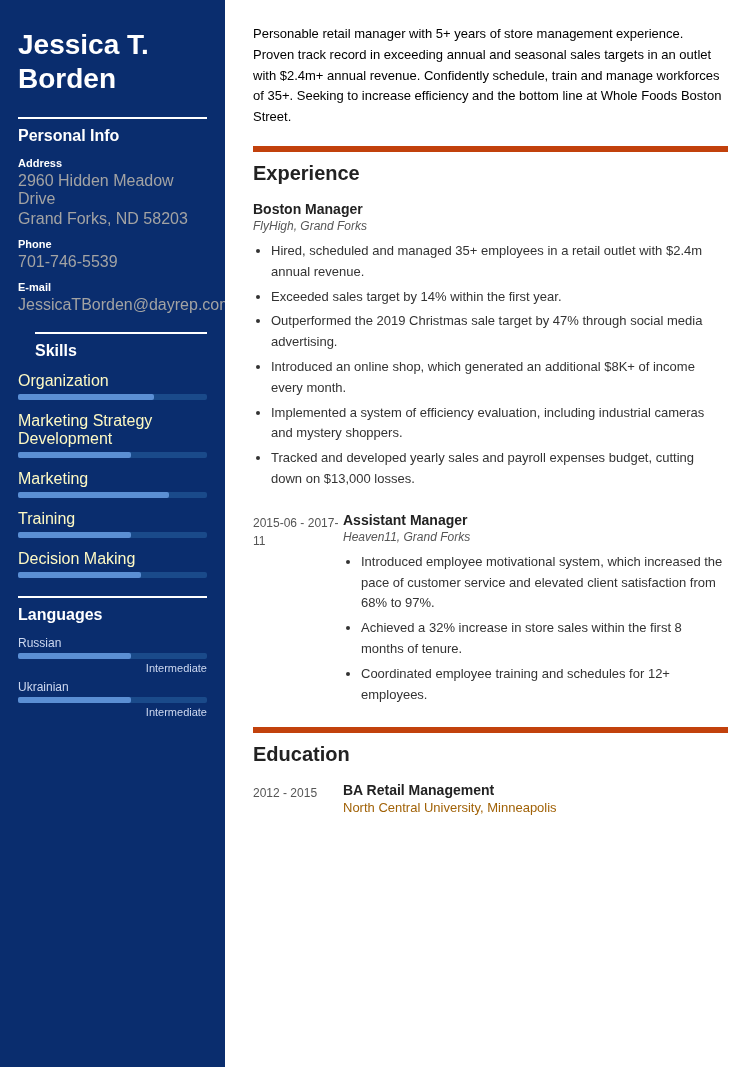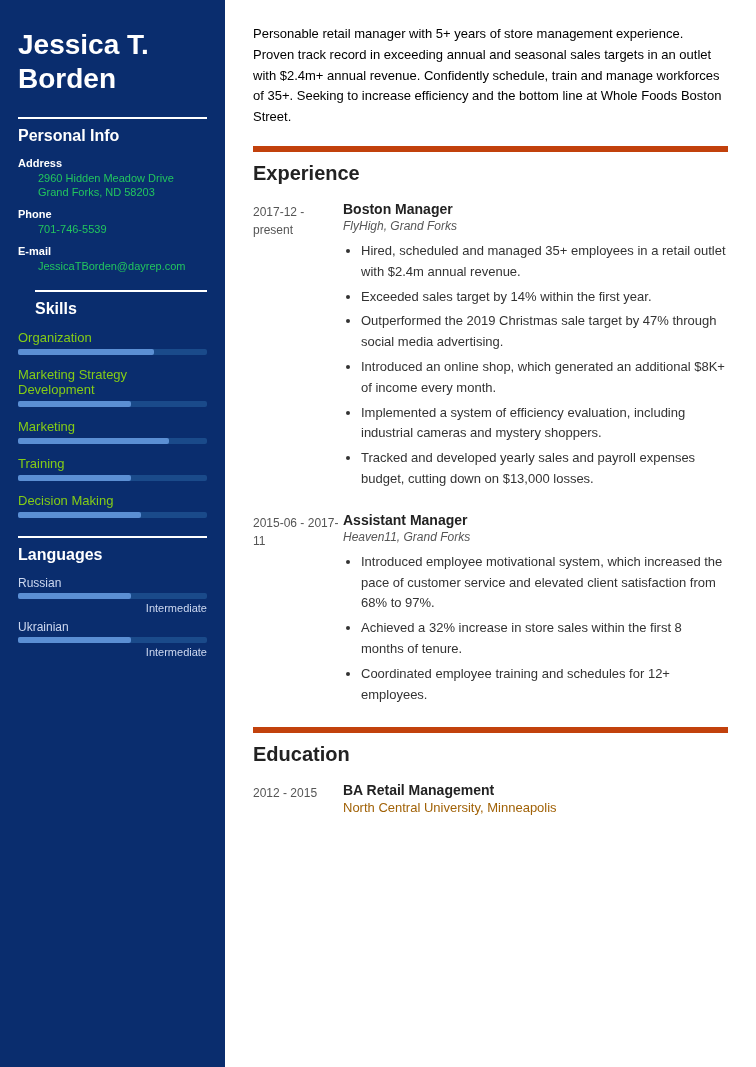--- a/index.html
+++ b/index.html
@@ -34,31 +34,30 @@
       margin-bottom: 12px;
     }
     .sidebar-label {
       font-size: 11px;
       font-weight: 700;
       color: #fff;
       margin-bottom: 3px;
       margin-top: 10px;
     }
     .sidebar-value {
-      font-size: 11px;
-      color: #22c55e;
+      font-size: 16px;
+      color: #a3a3a3;
       margin-bottom: 2px;
-      margin-left: 20px;
     }
     .skill-item {
       margin-bottom: 12px;
     }
     .skill-name {
-      font-size: 13px;
-      color: #84cc16;
+      font-size: 16px;
+      color: #fef9c3;
       margin-bottom: 4px;
     }
     .skill-bar-bg {
       background: #1a4a8a;
       height: 6px;
       border-radius: 2px;
       width: 100%;
     }
     .skill-bar-fill {
       height: 6px;
@@ -248,21 +247,20 @@
     </div>
 </div>
 
 <div class="main">
   <p class="summary-text">Personable retail manager with 5+ years of store management experience. Proven track record in exceeding annual and seasonal sales targets in an outlet with $2.4m+ annual revenue. Confidently schedule, train and manage workforces of 35+. Seeking to increase efficiency and the bottom line at Whole Foods Boston Street.</p>
 
   <div class="section-wrapper">
     <div class="section-title">Experience</div>
     <div id="jobs-container">
         <div class="exp-block">
-    <div class="exp-date">2017-12 - present</div>
     <div class="exp-content">
       <div class="exp-title">Boston Manager</div>
       <div class="exp-company">FlyHigh, Grand Forks</div>
       <ul class="exp-bullets">
         <li>Hired, scheduled and managed 35+ employees in a retail outlet with $2.4m annual revenue.</li>
               <li>Exceeded sales target by 14% within the first year.</li>
               <li>Outperformed the 2019 Christmas sale target by 47% through social media advertising.</li>
               <li>Introduced an online shop, which generated an additional $8K+ of income every month.</li>
               <li>Implemented a system of efficiency evaluation, including industrial cameras and mystery shoppers.</li>
               <li>Tracked and developed yearly sales and payroll expenses budget, cutting down on $13,000 losses.</li>

